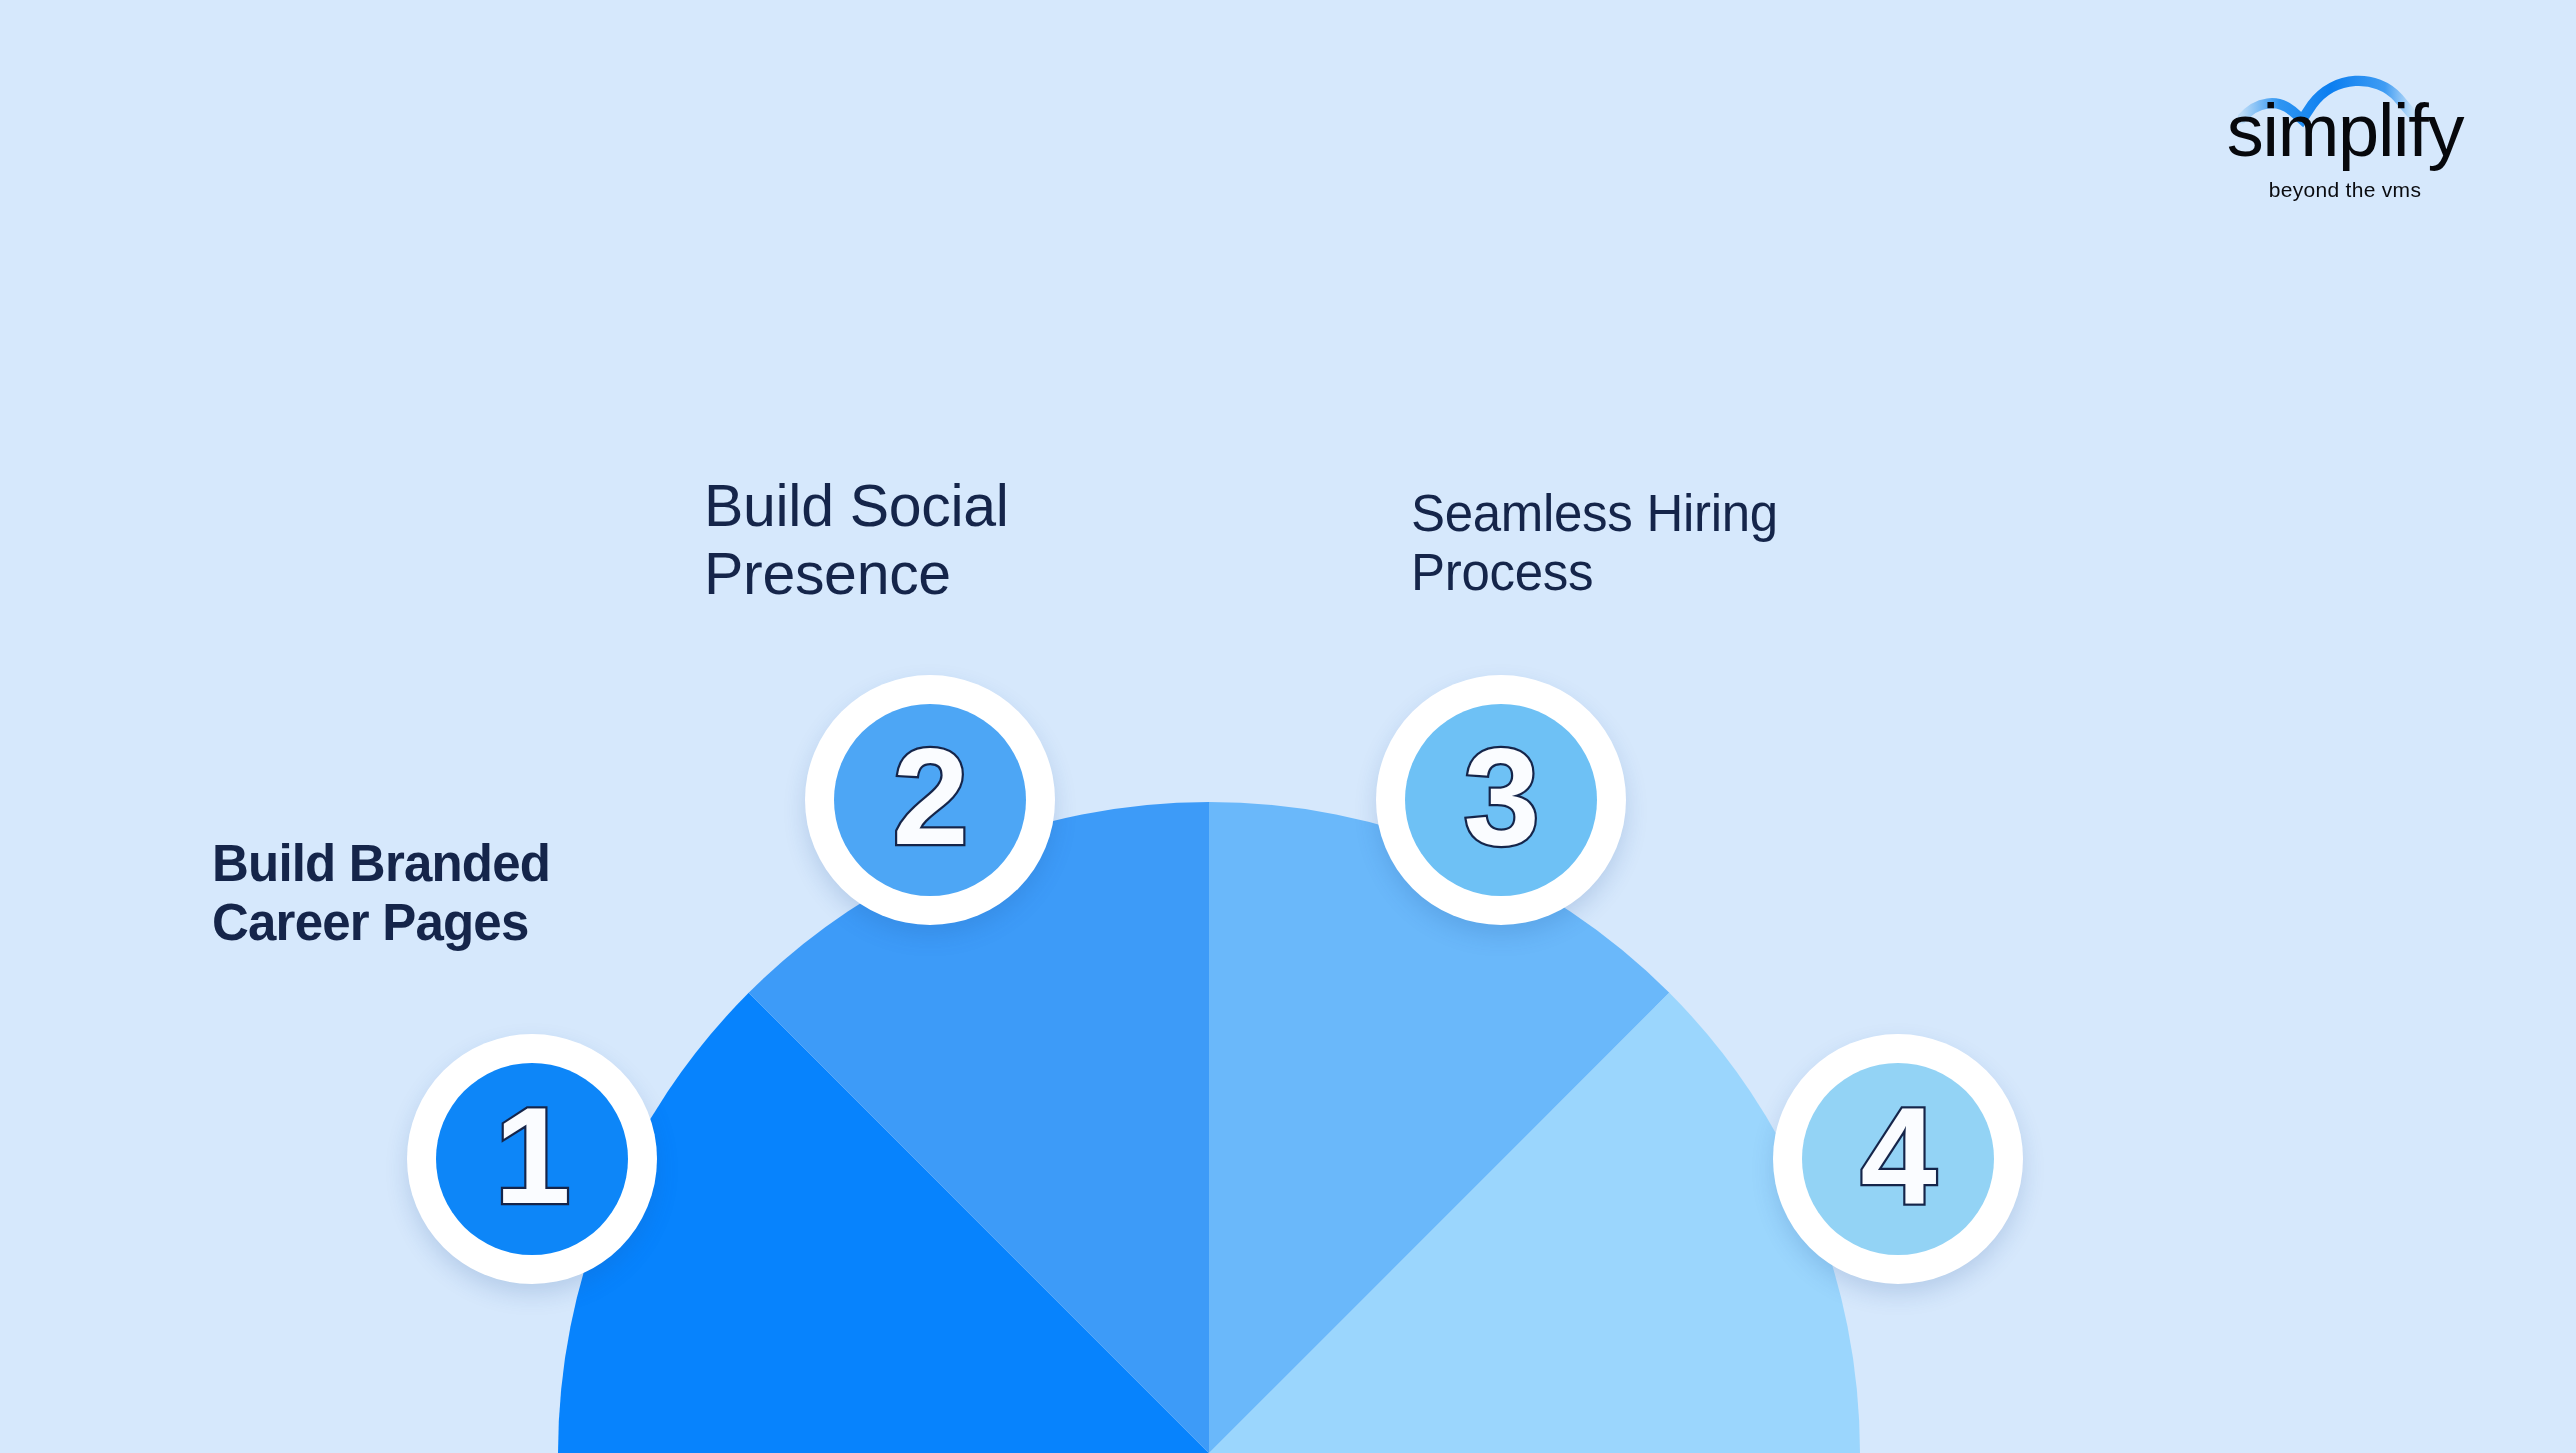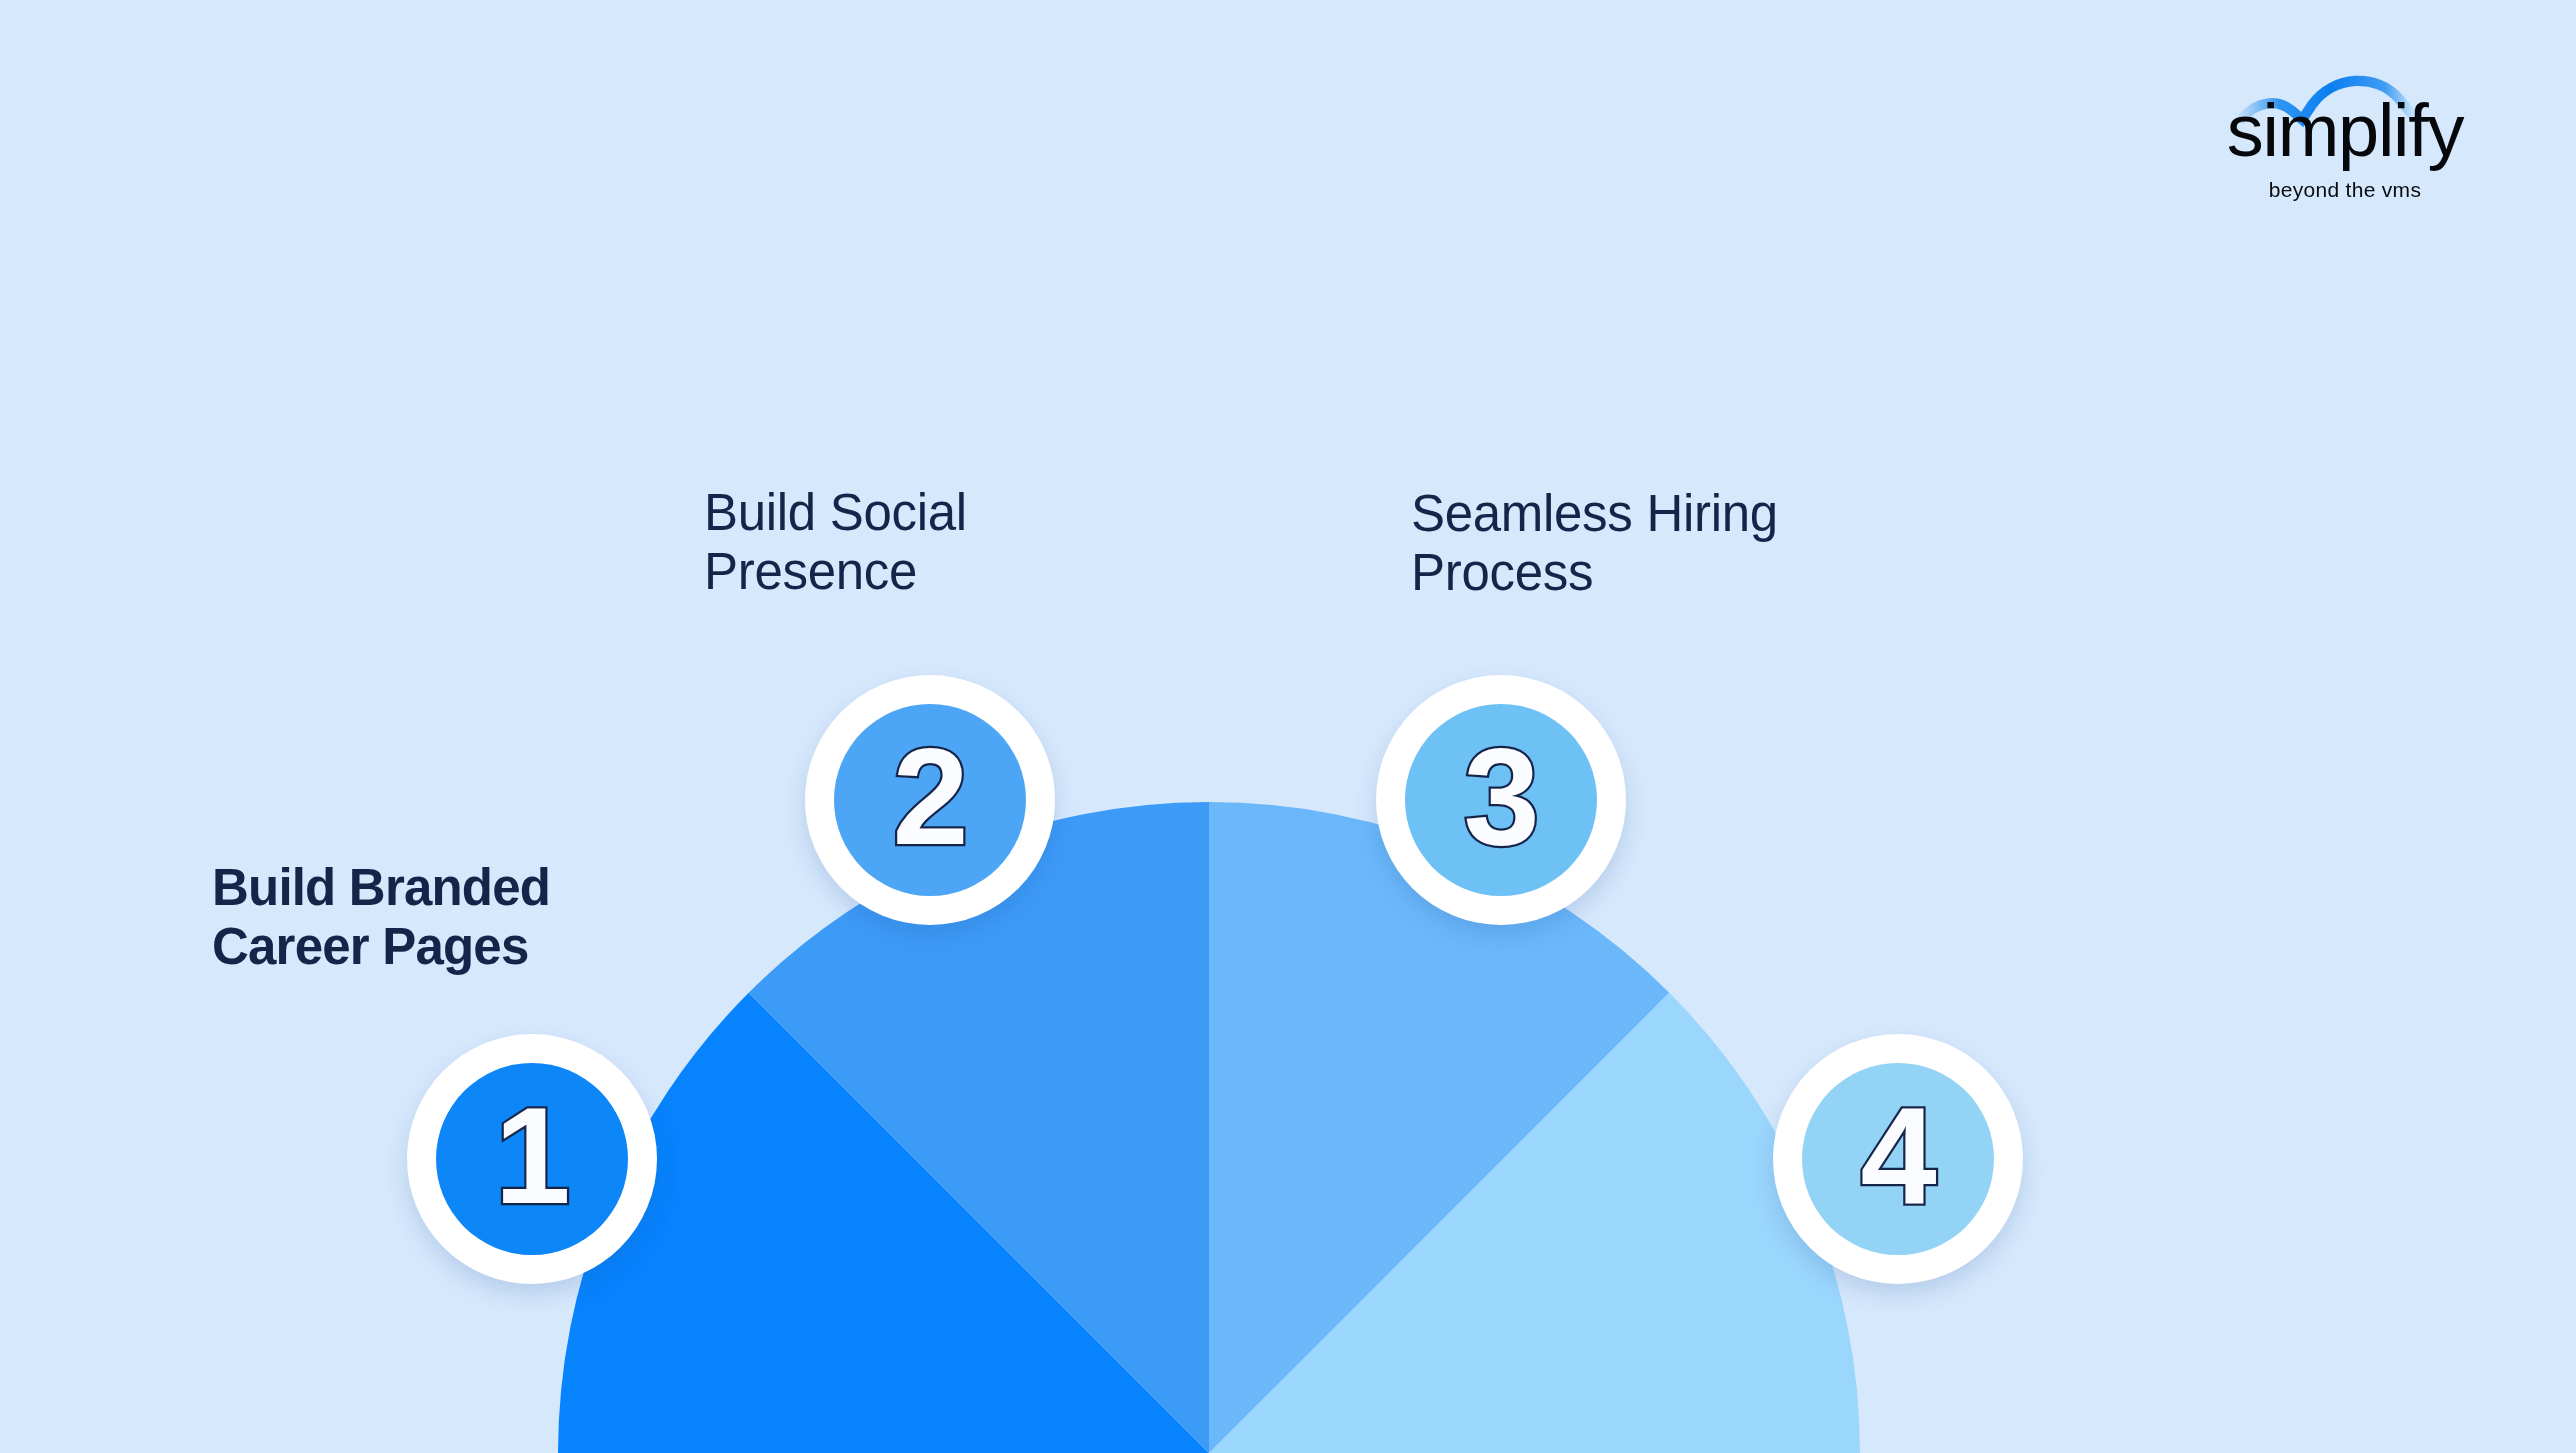--- a/index.html
+++ b/index.html
@@ -82,22 +82,22 @@
   
   .step-label {
     position: absolute;
     color: #15254a;
     line-height: 1.16;
     white-space: pre-line;
   }
   .step-label.heavy { font-weight: 700; letter-spacing: -0.8px; }
   .step-label.light { font-weight: 400; letter-spacing: -0.3px; }
 
-  #label-1 { left: 212px;  top: 858px; width: 577px;  font-size: 51px; text-align: left; }
-  #label-2 { left: 704px; top: 483px;  width: 487px;  font-size: 51px; text-align: left; }
+  #label-1 { left: 212px;  top: 834px; width: 577px;  font-size: 51px; text-align: left; }
+  #label-2 { left: 704px; top: 472px;  width: 487px;  font-size: 59px; text-align: left; }
   #label-3 { left: 1411px; top: 484px;  width: 551px;  font-size: 51px; text-align: left; }
   #label-4 { left: 1789px; top: 834px; width: 673px; font-size: 51px; text-align: left; }
 
   
   .badge {
     position: absolute;
     width: 250px;
     height: 250px;
     border-radius: 50%;
     background: #ffffff;

